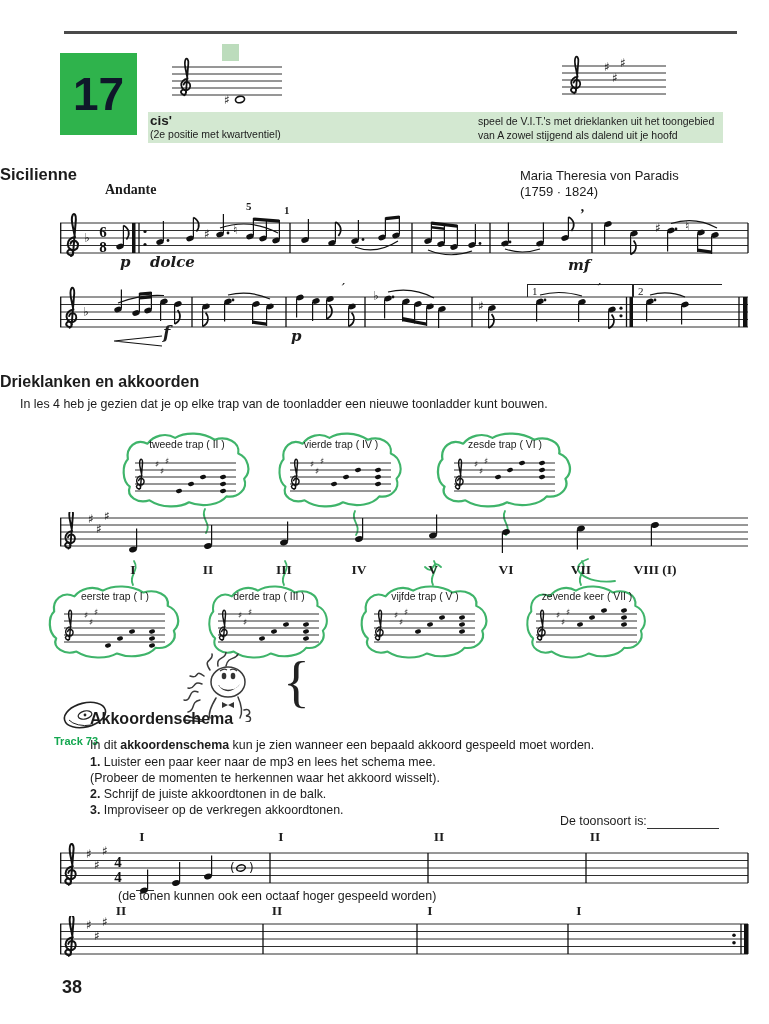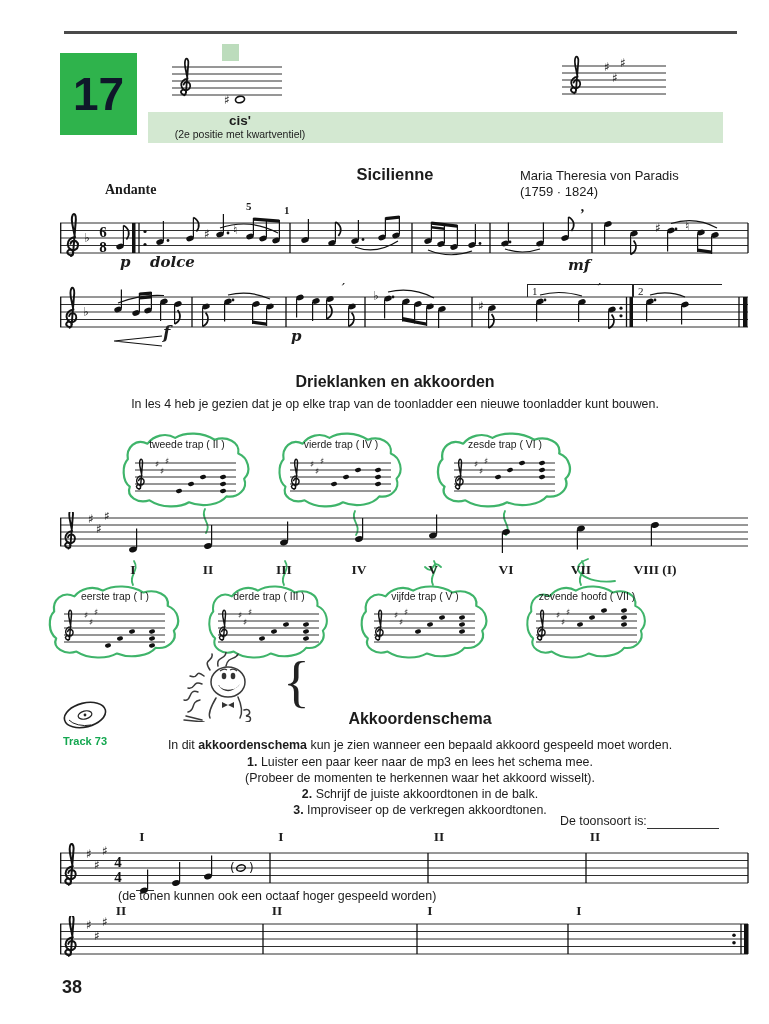--- a/index.html
+++ b/index.html
@@ -1,19 +1,19 @@
 <!DOCTYPE html>
 <html><head>
 <meta charset="utf-8">
 <style>
   html,body{margin:0;padding:0;background:#e8e8e8}
   .page{position:relative;width:769px;height:1024px;background:#ffffff;overflow:hidden;
         font-family:"Liberation Sans",sans-serif;color:#1c1c1c}
   .abs{position:absolute}
-  .ctr{text-align:center}
+  .ctr{}
   .rgt{text-align:left}
   .b{font-weight:bold}
   .serif{font-family:"Liberation Serif",serif}
   .dyn{font-family:"DejaVu Serif",serif;font-style:italic;font-weight:bold;font-size:15px}
   .small{font-size:10.5px}
   .body-txt{font-size:12.4px;line-height:16px}
   .numeral{font-family:"Liberation Serif",serif;font-size:13.5px;font-weight:600;transform:translateX(-50%)}
   .bubble-label{font-size:10.4px;white-space:nowrap;transform:translateX(-50%)}
   svg{display:block}
   .st{stroke:#2e2e2e;stroke-width:1}
@@ -76,20 +76,24 @@
       <line class="st" x1="2" y1="21" x2="106" y2="21"></line>
   <line class="st" x1="2" y1="28" x2="106" y2="28"></line>
       <line class="st" x1="2" y1="35" x2="106" y2="35"></line>
   <line class="st" x1="2" y1="42" x2="106" y2="42"></line>
   <use href="#gclef" transform="translate(8,2) scale(0.68)"></use>
   <text class="acc" x="44" y="19">♯</text>
   <text class="acc" x="52" y="30">♯</text>
   <text class="acc" x="60" y="15">♯</text>
 </svg>
 
+<div class="abs ctr small" style="left:478px;top:114px;width:244px;line-height:14px">
+  <div>speel de V.I.T.'s met drieklanken uit het toongebied</div>
+  <div>van A zowel stijgend als dalend uit je hoofd</div>
+</div>
 
 <div class="abs ctr b" style="left:0;top:165px;width:790px;font-size:16.5px">Sicilienne</div>
 <div class="abs rgt" style="left:520px;top:168px;width:208px;font-size:13px;line-height:16px">
   <div>Maria Theresia von Paradis</div>
   <div>(1759 · 1824)</div>
 </div>
 
 <span class="abs serif b" style="left:105px;top:182px;font-size:14px">Andante</span>
 <span class="abs serif b" style="left:246px;top:200px;font-size:11px">5</span>
 <span class="abs serif b" style="left:284px;top:204px;font-size:11px">1</span>
@@ -487,21 +491,21 @@
     <ellipse class="h" cx="90" cy="27.5" rx="3" ry="2.1" transform="rotate(-15 90 27.5)"></ellipse>
         <ellipse class="h" cx="90" cy="20.5" rx="3" ry="2.1" transform="rotate(-15 90 20.5)"></ellipse>
         <ellipse class="h" cx="90" cy="13.5" rx="3" ry="2.1" transform="rotate(-15 90 13.5)"></ellipse>
   </svg>
 </div>
 
 <div class="abs" style="left:522px;top:583px;width:130px;height:80px">
   <svg class="abs" style="left:0;top:0" width="130" height="80" viewBox="0 0 140 84" preserveAspectRatio="none">
     <path class="blob" d="M30,14 C18,8 8,18 10,30 C4,36 4,52 12,58 C8,68 20,76 32,72 C44,80 62,80 72,74 C86,80 104,76 110,68 C122,70 132,60 128,50 C136,42 132,28 122,24 C124,12 110,6 98,10 C86,2 68,2 58,8 C48,2 36,6 30,14 Z"></path>
   </svg>
-  <span class="abs bubble-label" style="left:50%;top:8px">zevende hoofd ( VII )</span>
+  <span class="abs bubble-label" style="left:50%;top:8px">zevende keer ( VII )</span>
   <svg class="abs" style="left:12px;top:21px" width="105" height="50">
     <line class="st" x1="2" y1="10" x2="103" y2="10"></line>
         <line class="st" x1="2" y1="17" x2="103" y2="17"></line>
         <line class="st" x1="2" y1="24" x2="103" y2="24"></line>
         <line class="st" x1="2" y1="31" x2="103" y2="31"></line>
         <line class="st" x1="2" y1="38" x2="103" y2="38"></line>
     <use href="#gclef" transform="translate(1,4) scale(0.56)"></use>
     <text class="acc-s" x="22" y="14">♯</text>
         <text class="acc-s" x="27" y="21">♯</text>
         <text class="acc-s" x="32" y="11">♯</text>

